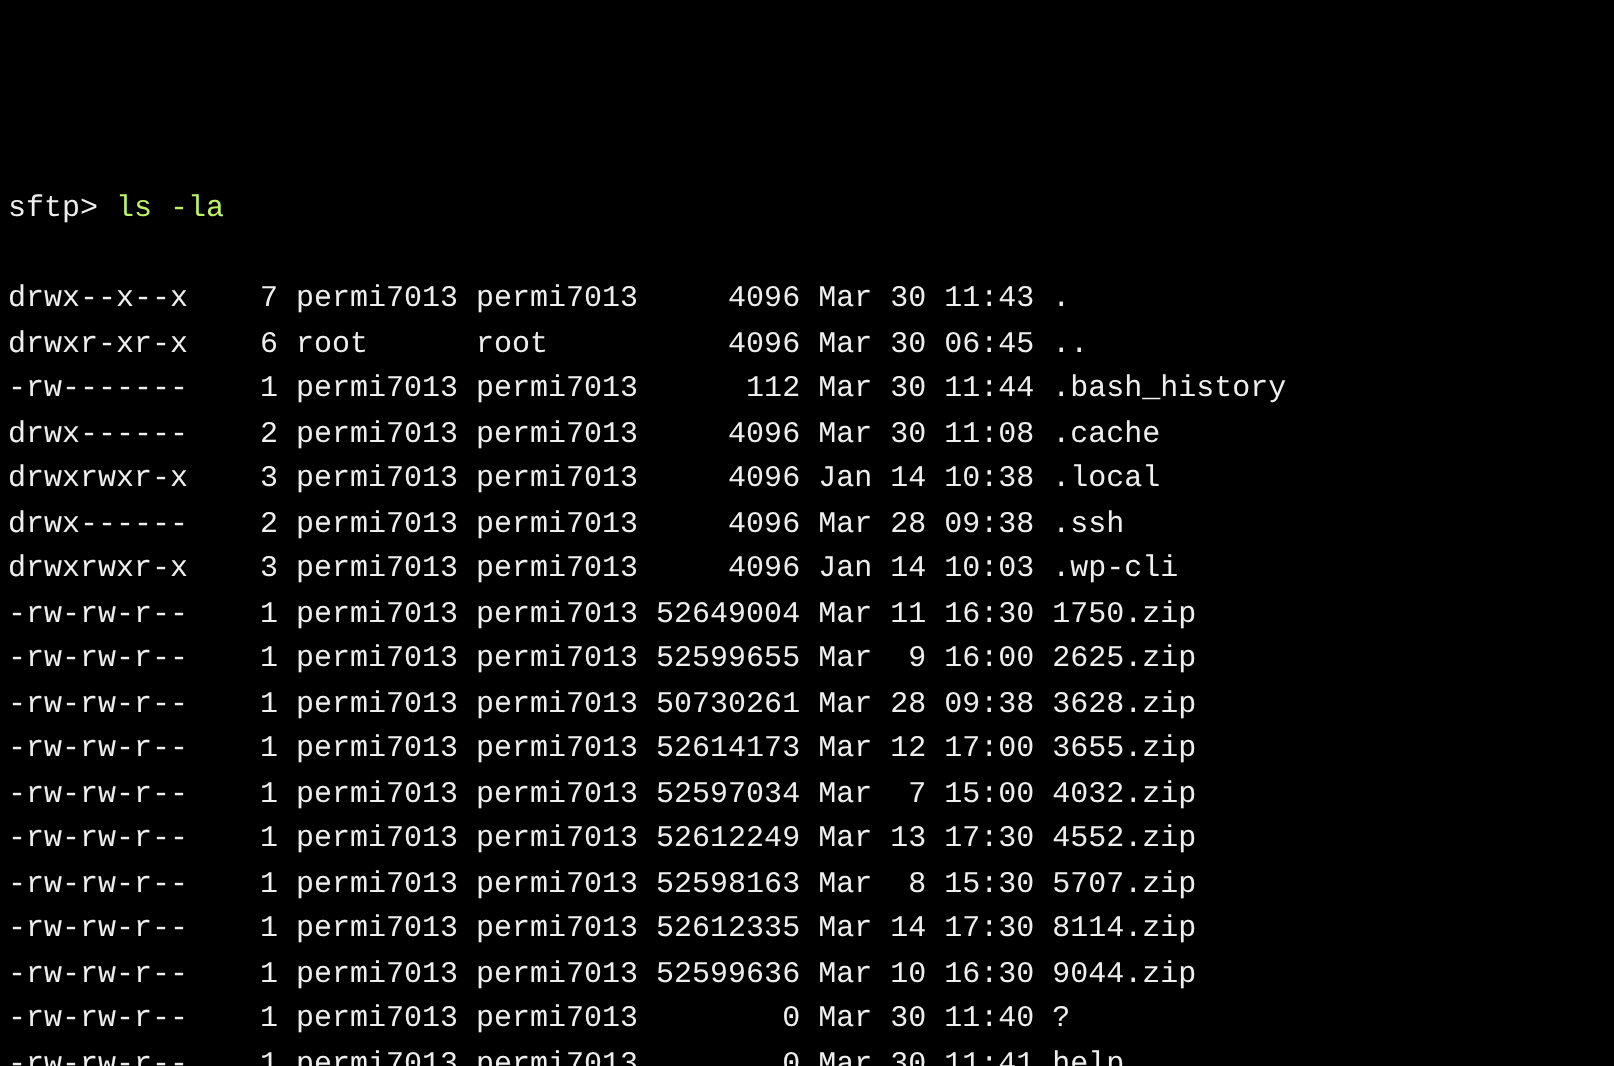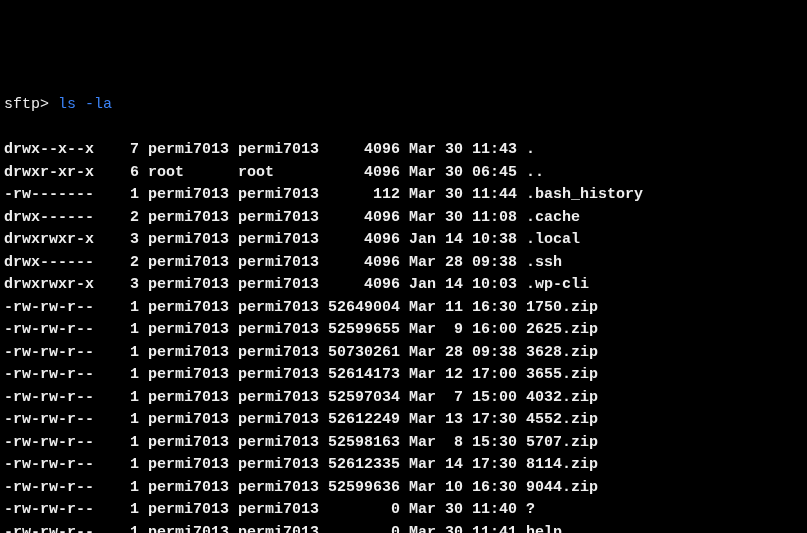--- a/index.html
+++ b/index.html
@@ -11,24 +11,23 @@
       font-size: 15px;
       line-height: 1.5;
       white-space: pre;
       width: 807px;
       height: 533px;
       box-sizing: border-box;
       overflow: hidden;
     }
     .row {
       display: block;
-      font-weight: bold;
     }
     .cmd {
-      color: #3b82f6;
+      color: #bef264;
     }
   </style>
 </head>
 <body>
 
 
 
 <div class="prompt-line"><span>sftp&gt;</span> <span class="cmd">ls -la</span></div>
 <div id="listing"><div class="row">drwx--x--x    7 permi7013 permi7013     4096 Mar 30 11:43 .</div><div class="row">drwxr-xr-x    6 root      root          4096 Mar 30 06:45 ..</div><div class="row">-rw-------    1 permi7013 permi7013      112 Mar 30 11:44 .bash_history</div><div class="row">drwx------    2 permi7013 permi7013     4096 Mar 30 11:08 .cache</div><div class="row">drwxrwxr-x    3 permi7013 permi7013     4096 Jan 14 10:38 .local</div><div class="row">drwx------    2 permi7013 permi7013     4096 Mar 28 09:38 .ssh</div><div class="row">drwxrwxr-x    3 permi7013 permi7013     4096 Jan 14 10:03 .wp-cli</div><div class="row">-rw-rw-r--    1 permi7013 permi7013 52649004 Mar 11 16:30 1750.zip</div><div class="row">-rw-rw-r--    1 permi7013 permi7013 52599655 Mar  9 16:00 2625.zip</div><div class="row">-rw-rw-r--    1 permi7013 permi7013 50730261 Mar 28 09:38 3628.zip</div><div class="row">-rw-rw-r--    1 permi7013 permi7013 52614173 Mar 12 17:00 3655.zip</div><div class="row">-rw-rw-r--    1 permi7013 permi7013 52597034 Mar  7 15:00 4032.zip</div><div class="row">-rw-rw-r--    1 permi7013 permi7013 52612249 Mar 13 17:30 4552.zip</div><div class="row">-rw-rw-r--    1 permi7013 permi7013 52598163 Mar  8 15:30 5707.zip</div><div class="row">-rw-rw-r--    1 permi7013 permi7013 52612335 Mar 14 17:30 8114.zip</div><div class="row">-rw-rw-r--    1 permi7013 permi7013 52599636 Mar 10 16:30 9044.zip</div><div class="row">-rw-rw-r--    1 permi7013 permi7013        0 Mar 30 11:40 ?</div><div class="row">-rw-rw-r--    1 permi7013 permi7013        0 Mar 30 11:41 help</div></div>
 

